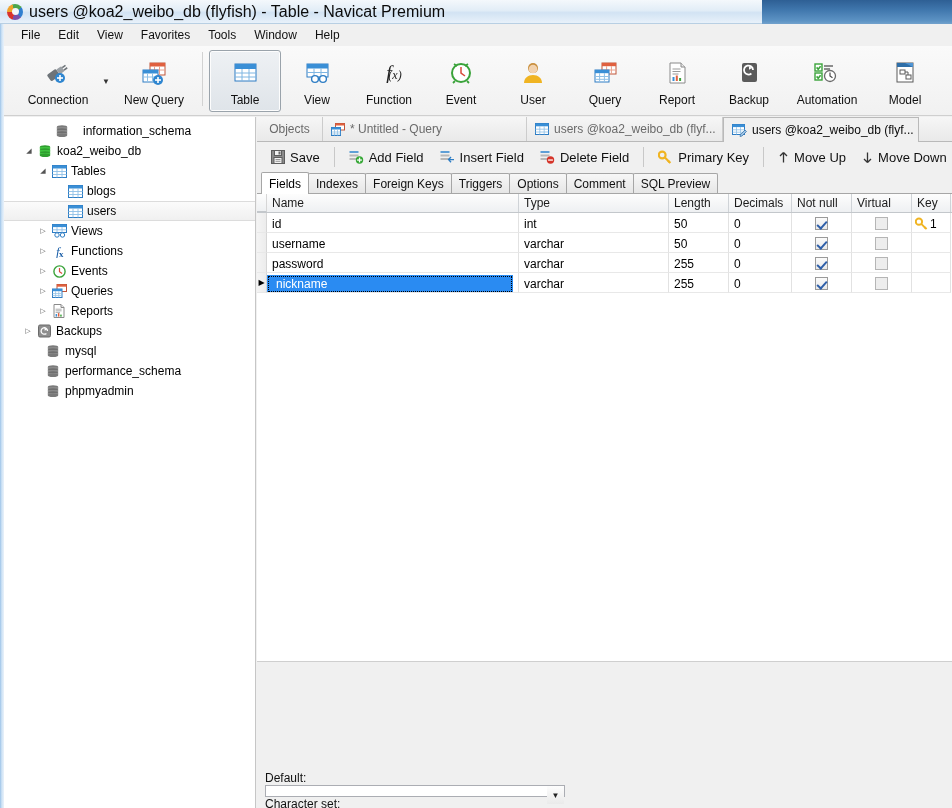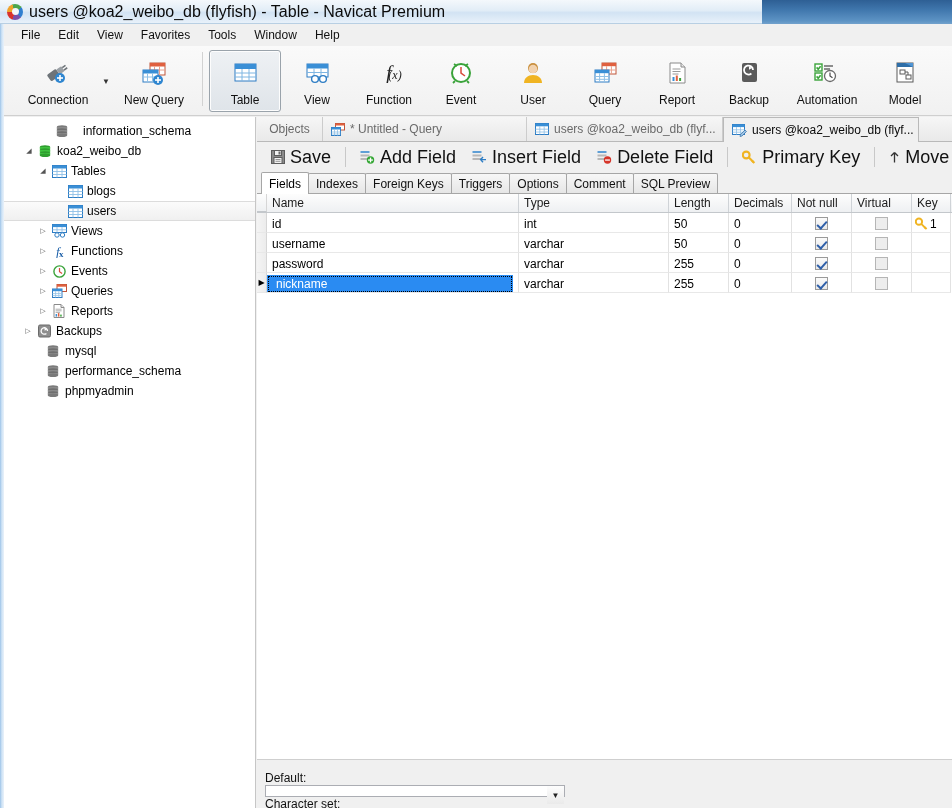--- a/index.html
+++ b/index.html
@@ -155,21 +155,21 @@
 
   
   #fieldbar {
     position: absolute; left: 0; top: 25px; width: 695px; height: 30px;
     background: #f0f0f0;
     display: flex; align-items: center;
     padding-left: 6px;
   }
   .fb-btn {
     display: flex; align-items: center; height: 24px;
-    padding: 0 7px; font-size: 18px; color: #111; cursor: default;
+    padding: 0 7px; font-size: 13px; color: #111; cursor: default;
     border: 1px solid transparent; border-radius: 2px;
     white-space: nowrap;
   }
   .fb-btn .fbi { margin-right: 5px; display: flex; align-items: center; }
   .fb-sep { width: 1px; height: 20px; background: #c8c8c8; margin: 0 6px; flex: none; }
 
   
   #subtabs {
     position: absolute; left: 0; top: 55px; width: 695px; height: 22px;
     display: flex; align-items: flex-end;
@@ -185,21 +185,21 @@
     cursor: default;
     border-radius: 2px 2px 0 0;
   }
   .stab.active {
     background: #ffffff; height: 22px;
     margin-bottom: -1px; color: #000;
   }
 
   
   #grid {
-    position: absolute; left: 0; top: 77px; width: 695px; height: 566px;
+    position: absolute; left: 0; top: 77px; width: 695px; height: 468px;
     background: #ffffff;
     border-bottom: 1px solid #cfcfcf;
     overflow: hidden;
   }
   .g-head {
     display: flex; height: 19px;
     background: linear-gradient(180deg,#fdfdfd,#eef0f2);
     border-bottom: 1px solid #c3c7cb;
     font-size: 12px; color: #1b1b1b;
   }

